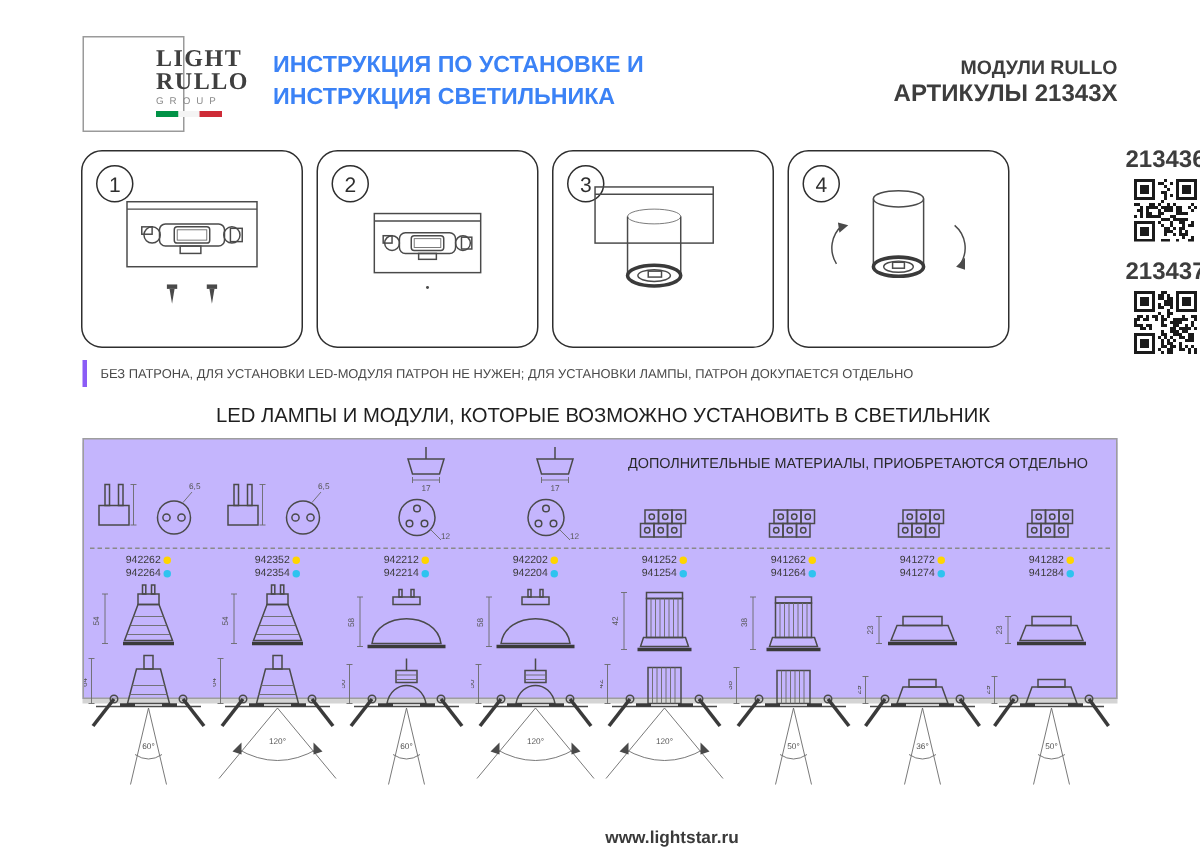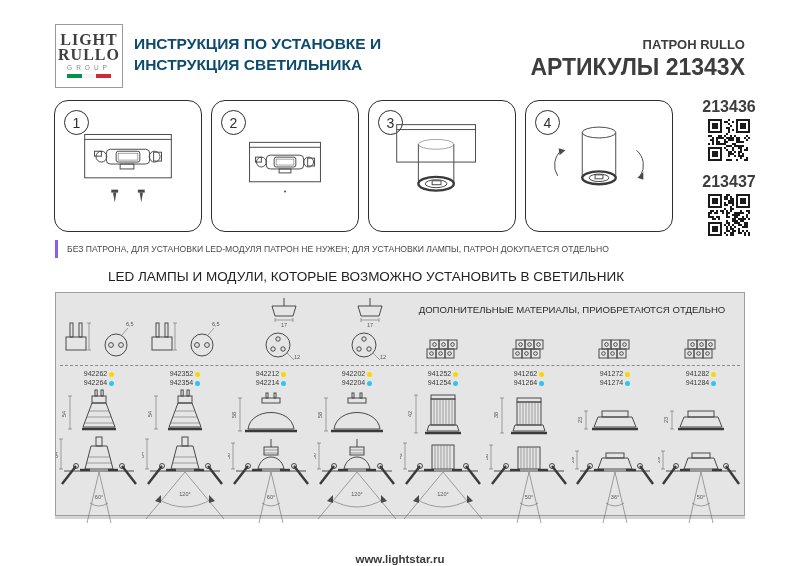--- a/index.html
+++ b/index.html
@@ -1,40 +1,40 @@
 <!DOCTYPE html>
 <html style="--warm: #ffd500; --cool: #2fc3ef;"><head>
 <meta charset="utf-8">
 <style>
   html,body{margin:0;padding:0;}
   body{width:800px;height:566px;background:#ffffff;font-family:"Liberation Sans",sans-serif;position:relative;overflow:hidden;color:#3d3d3d;}
-  .abs{position:absolute;}
+  .abs{position:absolute;padding-left:48px;}
   
   .logo-box{left:55px;top:24px;width:68px;height:64px;border:1px solid #9a9a9a;text-align:center;box-sizing:border-box;padding-top:7px;}
   .logo-main{font-family:"Liberation Serif",serif;font-weight:bold;font-size:16px;line-height:15px;color:#3f3f3f;letter-spacing:1px;}
   .logo-group{font-size:6.5px;letter-spacing:4px;color:#8a8a8a;margin-top:2px;}
   .flag{display:flex;width:44px;height:4px;margin:3px auto 0;}
   .flag div{flex:1;}
-  .main-title{left:134px;top:33px;font-size:15.5px;font-weight:bold;line-height:21px;color:#0c4a6e;}
+  .main-title{left:134px;top:33px;font-size:15.5px;font-weight:bold;line-height:21px;color:#3b82f6;}
   .series{right:55px;top:37px;font-size:13px;font-weight:bold;text-align:right;color:#3d3d3d;}
-  .articles{right:55px;top:54px;font-size:23px;font-weight:bold;text-align:right;color:#3d3d3d;}
+  .articles{right:55px;top:54px;font-size:16px;font-weight:bold;text-align:right;color:#3d3d3d;}
   
   .step{top:100px;width:148px;height:132px;border:1.6px solid #2e2e2e;border-radius:14px;box-sizing:border-box;background:#fff;}
   .step-num{position:absolute;left:9px;top:9px;width:25px;height:25px;border:1.4px solid #2e2e2e;border-radius:50%;font-size:14px;line-height:25px;text-align:center;color:#2e2e2e;box-sizing:border-box;}
   .step svg{position:absolute;left:0;top:0;width:100%;height:100%;}
   
   .qr-wrap{left:698px;top:98px;width:62px;text-align:center;}
   .qr-label{font-size:16px;font-weight:bold;color:#3d3d3d;margin:0 0 3px;}
   .qr-box{width:42px;height:42px;margin:0 auto 12px;}
   
   .note{left:55px;top:240px;width:660px;border-left:3px solid #8b5cf6;padding-left:9px;font-size:8.6px;color:#4a4a4a;line-height:18px;}
   
-  .section-title{left:12px;top:269px;width:708px;text-align:center;font-size:13.5px;color:#1f1f1f;}
+  .section-title{left:0;top:269px;width:708px;text-align:center;font-size:13.5px;color:#1f1f1f;}
   
-  .panel{left:55px;top:292px;width:690px;height:224px;border:1px solid #9e9e9e;box-sizing:border-box;background:#e5e5e5;box-shadow:0 3px 0 #d4d4d4;}
+  .panel{left:55px;top:292px;width:690px;height:174px;border:1px solid #9e9e9e;box-sizing:border-box;background:#c4b5fd;box-shadow:0 3px 0 #d4d4d4;}
   .panel .row{position:absolute;left:0;right:0;display:grid;grid-template-columns:repeat(8,1fr);}
   .row-sockets{top:0;height:72px;align-items:end;}
   .dashed{position:absolute;left:4px;right:4px;top:72px;border-top:1px dashed #8a8a8a;}
   .row-codes{top:76px;height:20px;}
   .row-lamps{top:96px;height:48px;}
   .row-cross{top:142px;height:92px;}
   .cell{position:relative;text-align:center;}
   .cell svg{display:block;margin:0 auto;}
   .addl-title{position:absolute;left:50%;top:11px;width:50%;text-align:center;font-size:9.6px;color:#2a2a2a;}
   .code-line{font-size:7px;line-height:9px;color:#3a3a3a;white-space:nowrap;}
@@ -61,21 +61,21 @@
     <div class="logo-group">GROUP</div>
     <div class="flag">
         <div id="fg" style="background: rgb(0, 146, 70);"></div>
         <div id="fw" style="background: rgb(244, 244, 244);"></div>
         <div id="fr" style="background: rgb(206, 43, 55);"></div>
       </div>
   </div>
   <div class="abs main-title">
     <span>ИНСТРУКЦИЯ ПО УСТАНОВКЕ И</span><br><span>ИНСТРУКЦИЯ СВЕТИЛЬНИКА</span>
   </div>
-  <div class="abs series">ПАТРОН RULLO</div>
+  <div class="abs series">МОДУЛИ RULLO</div>
   <div class="abs articles">АРТИКУЛЫ 21343X</div>
 
   <div class="abs step" style="left:54px">
     <div class="step-num">1</div>
     <svg viewBox="0 0 148 132">
       <rect class="ln" x="30" y="34" width="88" height="44"></rect>
       <line class="ln" x1="30" y1="39" x2="118" y2="39"></line>
       <rect class="ln" x="52" y="49" width="44" height="15" rx="4"></rect>
       <rect class="ln" x="62" y="51" width="24" height="11" rx="2"></rect>
       <rect class="thn" x="64" y="53" width="20" height="7"></rect>

